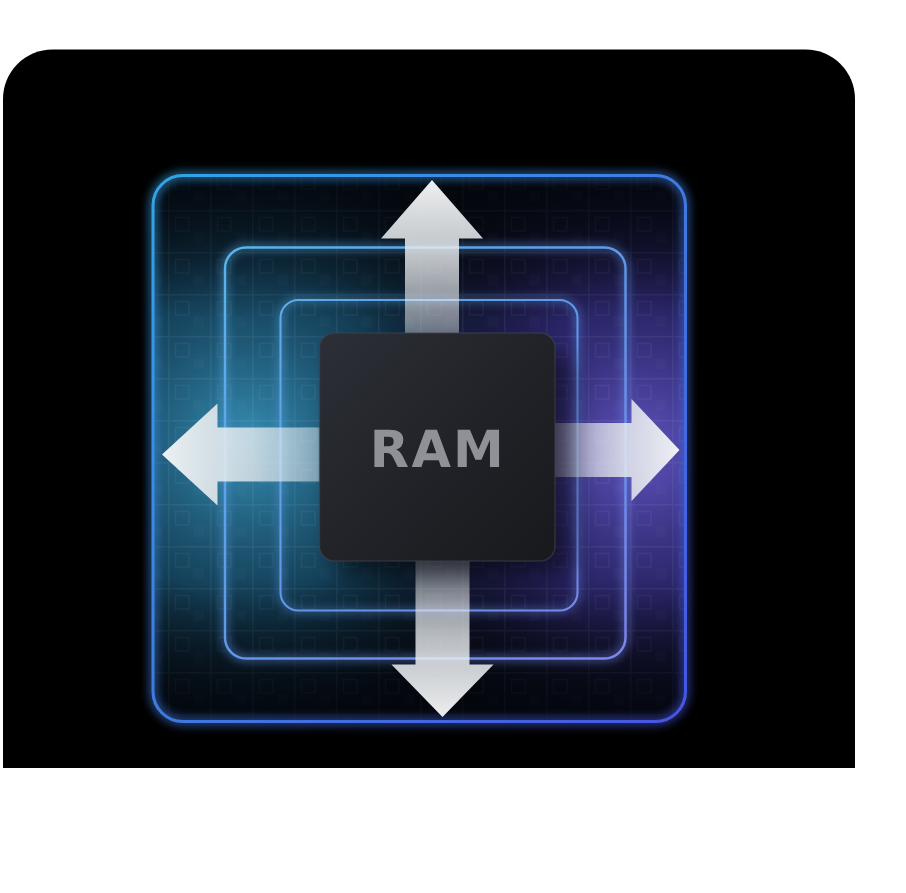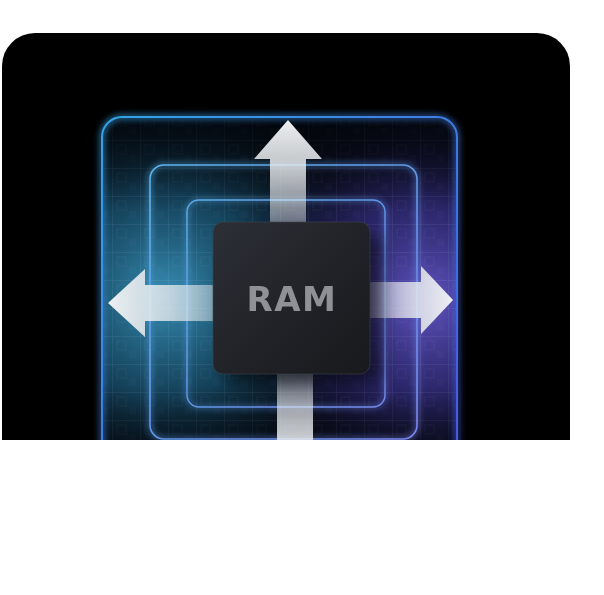--- a/index.html
+++ b/index.html
@@ -6,21 +6,21 @@
     margin: 0;
     padding: 0;
     background: #ffffff;
     width: 604px;
     height: 595px;
     font-family: "DejaVu Sans", "Liberation Sans", sans-serif;
   }
   .stage {
     position: relative;
     width: 604px;
-    height: 440px;
+    height: 512px;
     overflow: hidden;
     background: #ffffff;
   }
   .stage svg {
     position: absolute;
     inset: 0;
     display: block;
   }
   text.chip-label {
     font-family: "DejaVu Sans", "Liberation Sans", sans-serif;

